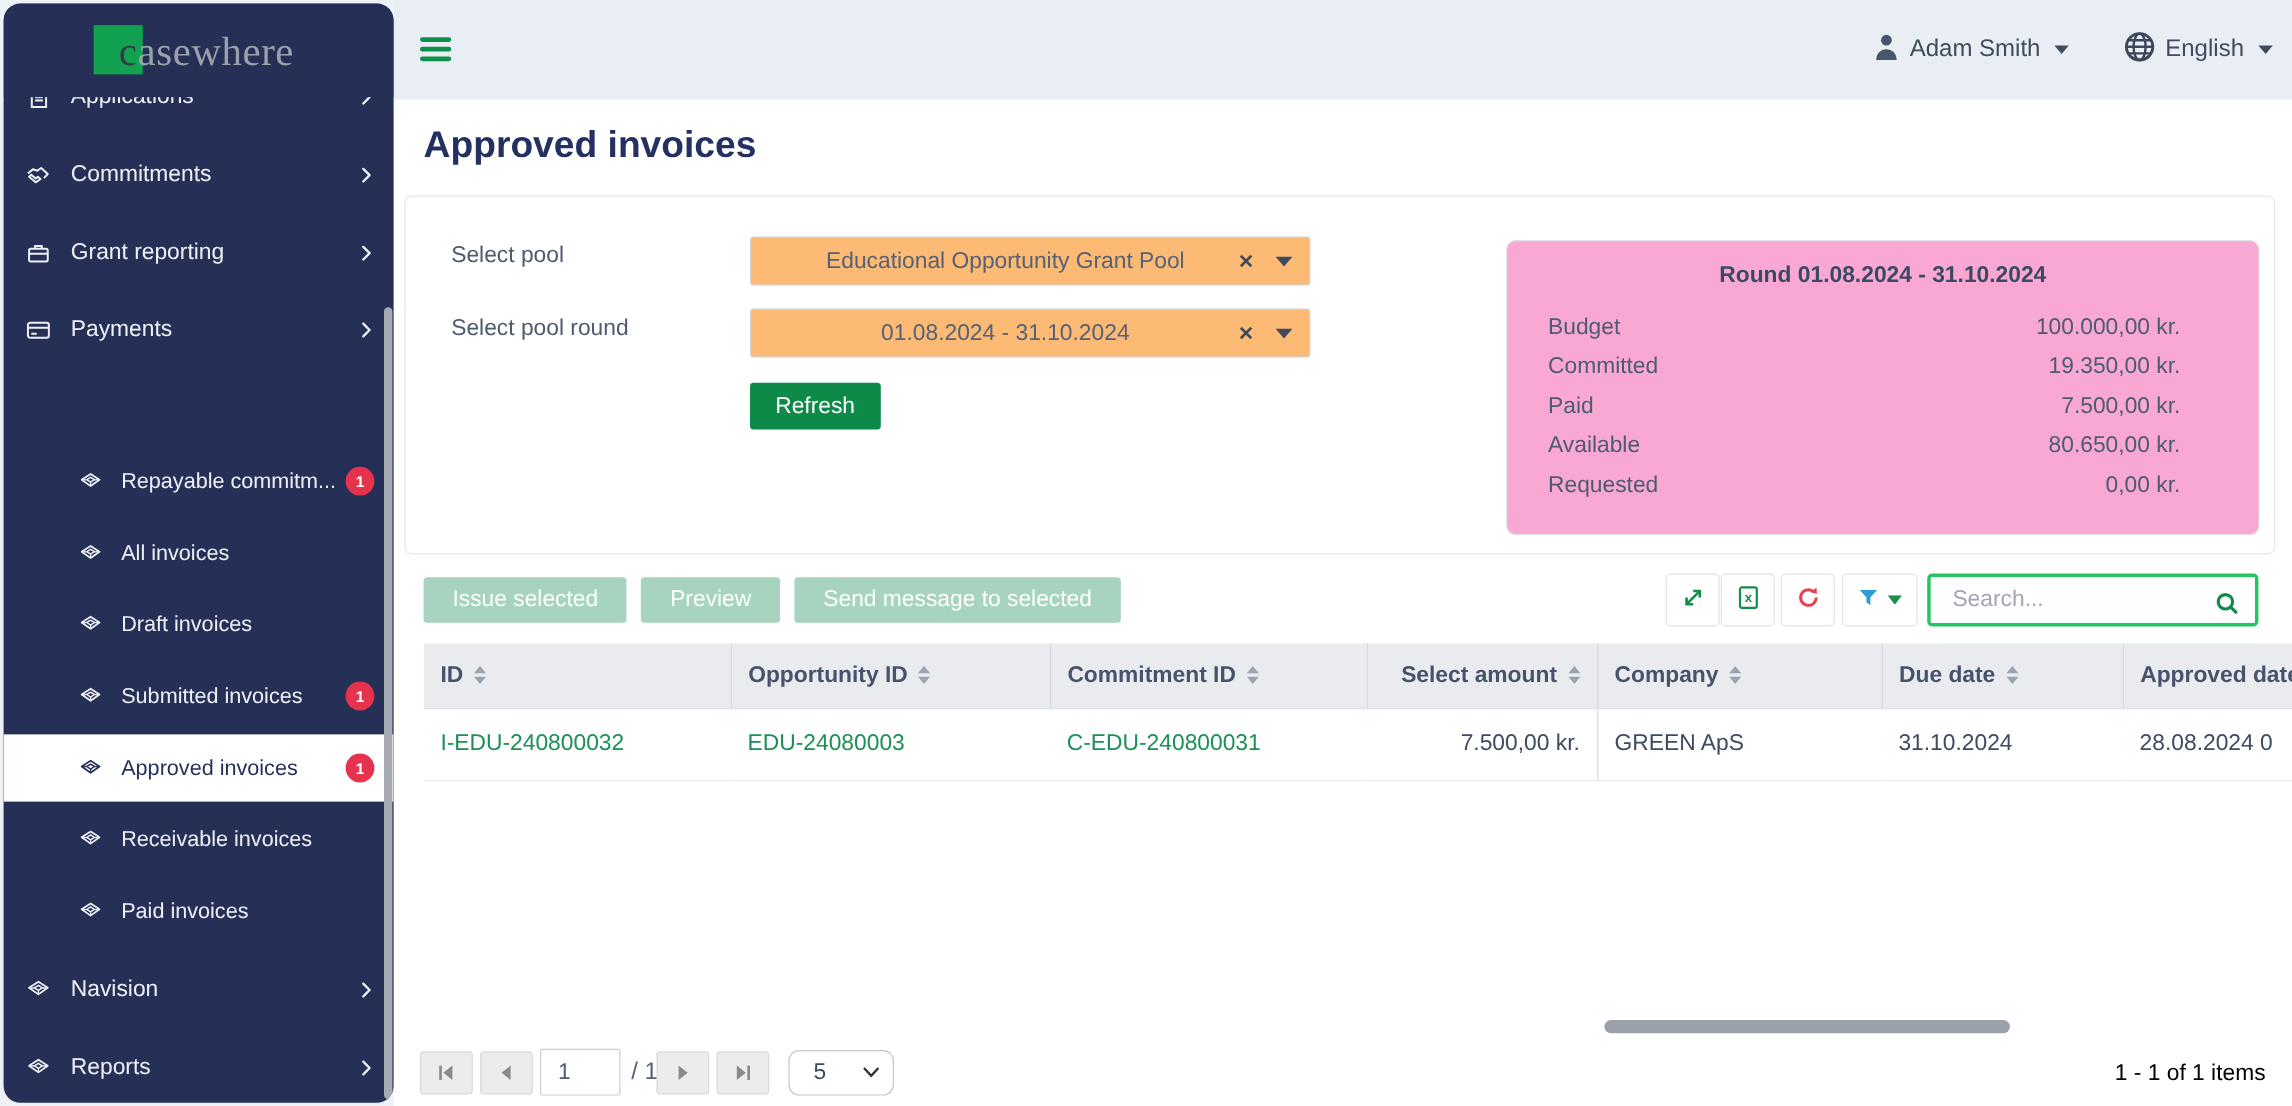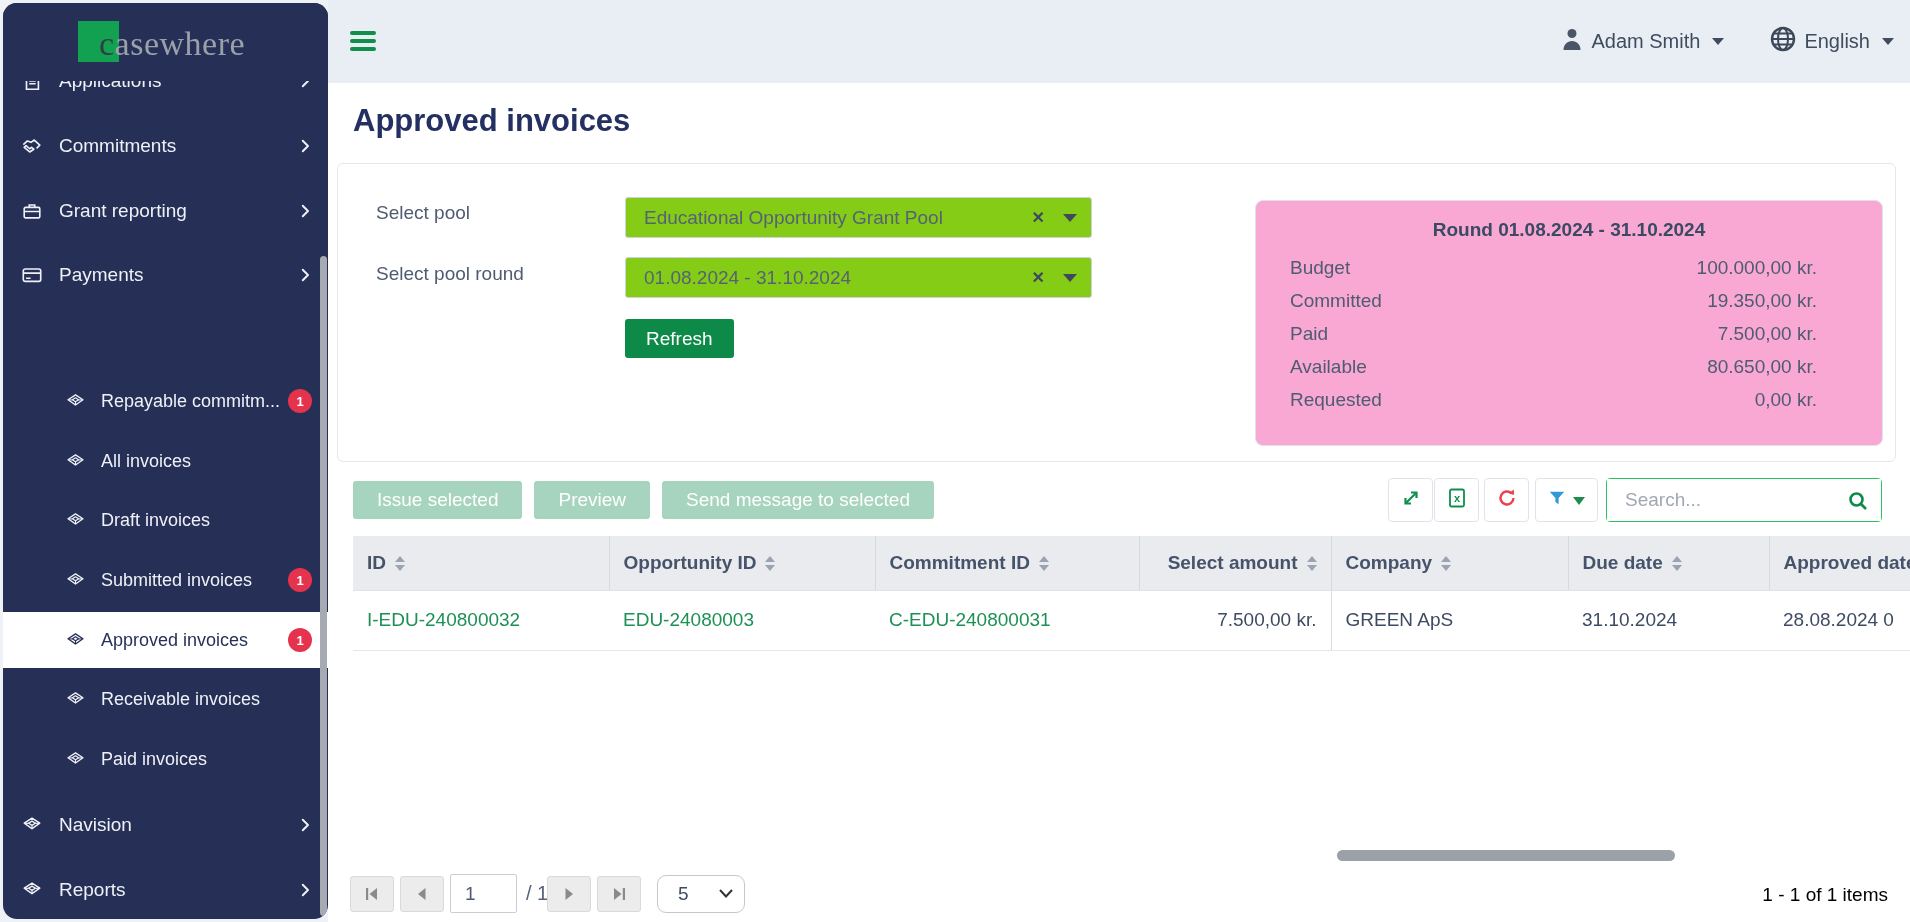--- a/index.html
+++ b/index.html
@@ -40,45 +40,45 @@
   .caret { width:0; height:0; border-left:6px solid transparent; border-right:6px solid transparent;
            border-top:7px solid #3f4c5e; margin-left:4px; }
 
   .page-title { position:absolute; left:25px; top:103px; font-size:31px; font-weight:bold; color:#233061; }
 
   
   .card { position:absolute; left:9px; top:163px; width:1559px; height:299px; background:#fff;
           border:1px solid #e3e7ed; border-radius:6px; }
   .f-label { position:absolute; left:38px; font-size:19px; color:#4e5b70; }
   .dd { position:absolute; left:287px; width:467px; height:41px; border:1px solid #ccd2db;
-        border-radius:3px; background:#84cc16; display:flex; align-items:center; cursor:pointer; }
+        border-radius:3px; background:#fdba74; display:flex; align-items:center; cursor:pointer;text-align:center; }
   .dd .val { margin-left:18px; font-size:19px; color:#566275; white-space:nowrap; overflow:hidden; flex:1; }
   .dd .x { font-size:16px; font-weight:bold; color:#3e4a5c; margin-right:18px; cursor:pointer; }
   .dd .tri { width:0; height:0; border-left:7px solid transparent; border-right:7px solid transparent;
              border-top:8px solid #3e4a5c; margin-right:14px; cursor:pointer; }
   .refresh-btn { position:absolute; left:287px; top:155px; height:39px; padding:0 21px;
                  background:#0e8a48; color:#fff; font-size:19px; border:none; border-radius:3px; cursor:pointer; }
 
   .sumbox { position:absolute; left:917px; top:36px; width:628px; height:246px;
             border:1px solid #dfe3e9; border-radius:8px; background:#f9a8d4; }
   .sum-title { margin-top:18px; text-align:center; font-size:19px; font-weight:bold; color:#3a4a63; }
   .sum-rows { margin:10px 65px 0 34px; }
-  .sum-row { height:33px; display:flex; justify-content:space-between; align-items:center;
+  .sum-row { height:33px; display:flex; justify-content:space-between; align-items:flex-end;
              font-size:19px; color:#4e5b70; }
 
   
   .actions { position:absolute; left:25px; top:481px; display:flex; gap:12px; }
   .abtn { height:38px; padding:0 24px; background:#a6d4be; color:#fff; font-size:19px;
           border:none; border-radius:3px; cursor:pointer; }
   .tbox { position:absolute; top:478px; width:45px; height:44px; background:#fff;
           border:1px solid #e0e4ea; border-radius:4px; display:flex; align-items:center;
           justify-content:center; cursor:pointer; }
   .tbox.wide { width:63px; gap:7px; }
   .search { position:absolute; left:1278px; top:478px; width:276px; height:44px; background:#fff;
-            border:1px solid #22c55e; border-radius:4px; }
+            border:3px solid #22c55e; border-radius:4px; }
   .search input { position:absolute; inset:0; border:none; outline:none; padding:0 44px 0 18px;
                   font-size:19px; color:#56637a; font-family:"Liberation Sans", sans-serif; }
   .search input::placeholder { color:#a0a8b4; }
   .search .mag { position:absolute; right:12px; top:11px; }
 
   
   .twrap { position:absolute; left:25px; top:536px; right:0; overflow:hidden; }
   table { border-collapse:collapse; table-layout:fixed; width:1676px; }
   th { height:54px; background:#e9ebef; font-size:19px; font-weight:bold; color:#46536b;
        text-align:left; padding:0 14px; border-right:1px solid #d5dae0; border-bottom:1px solid #dfe2e7;

